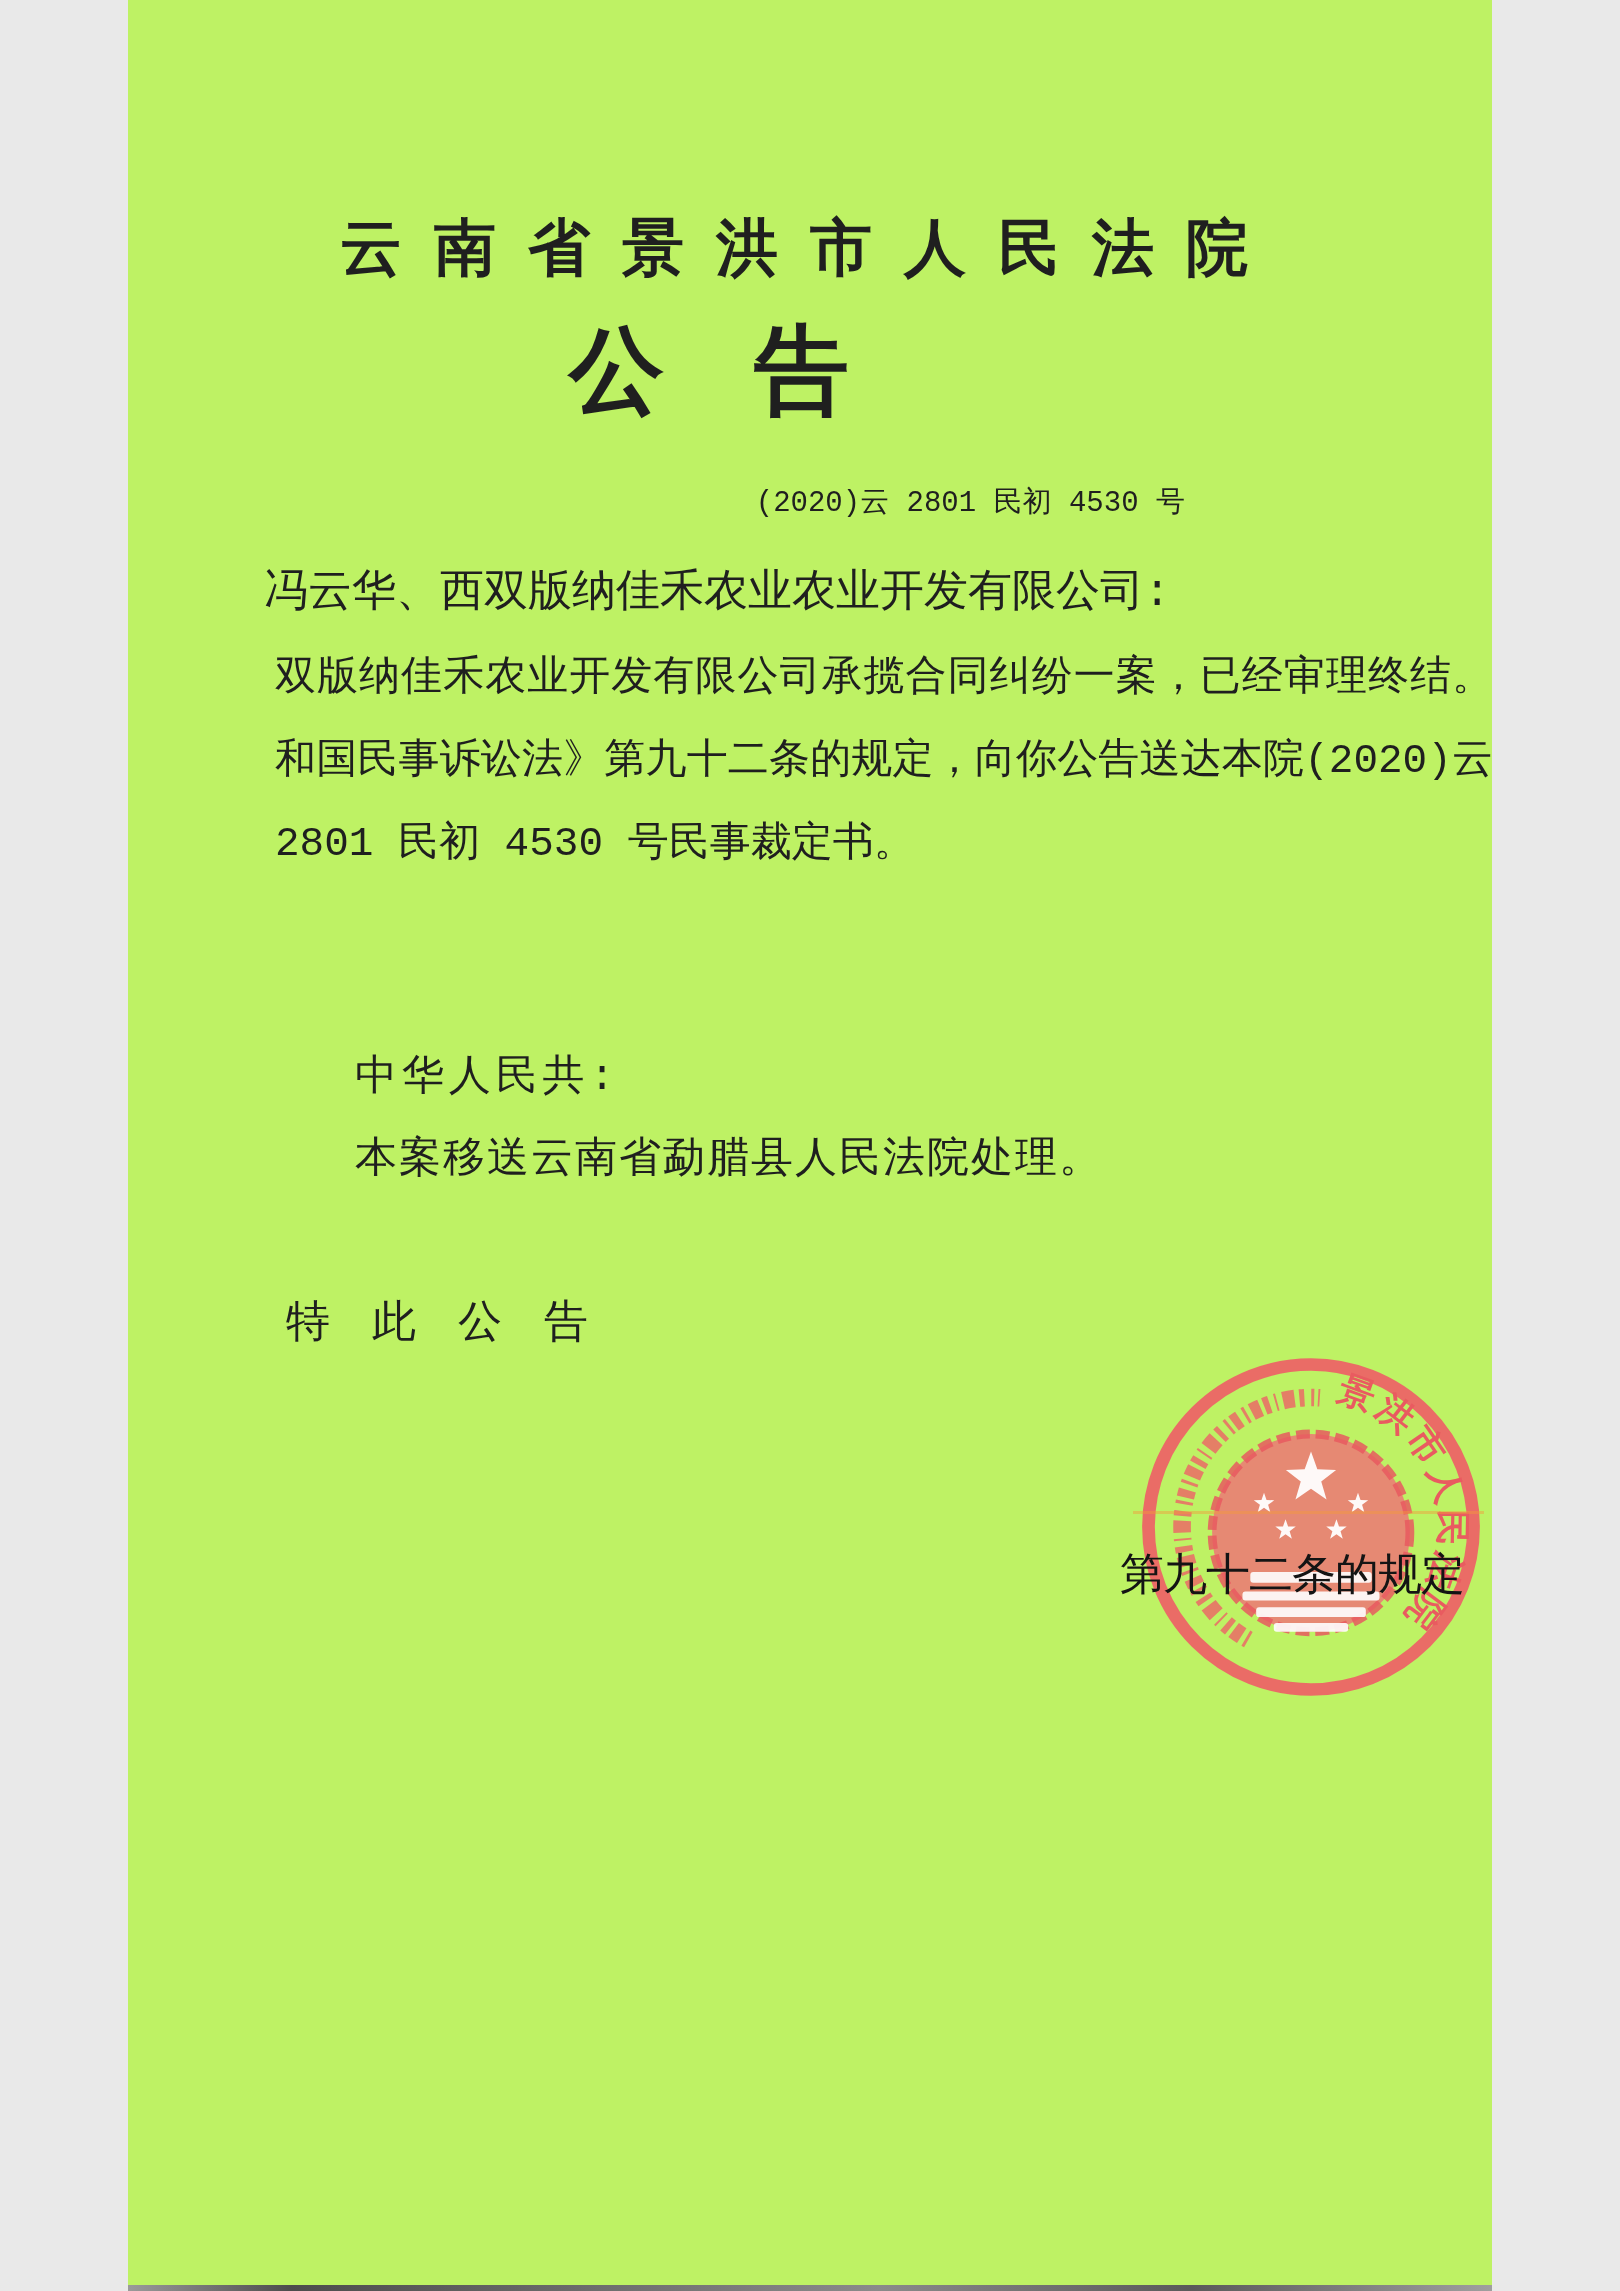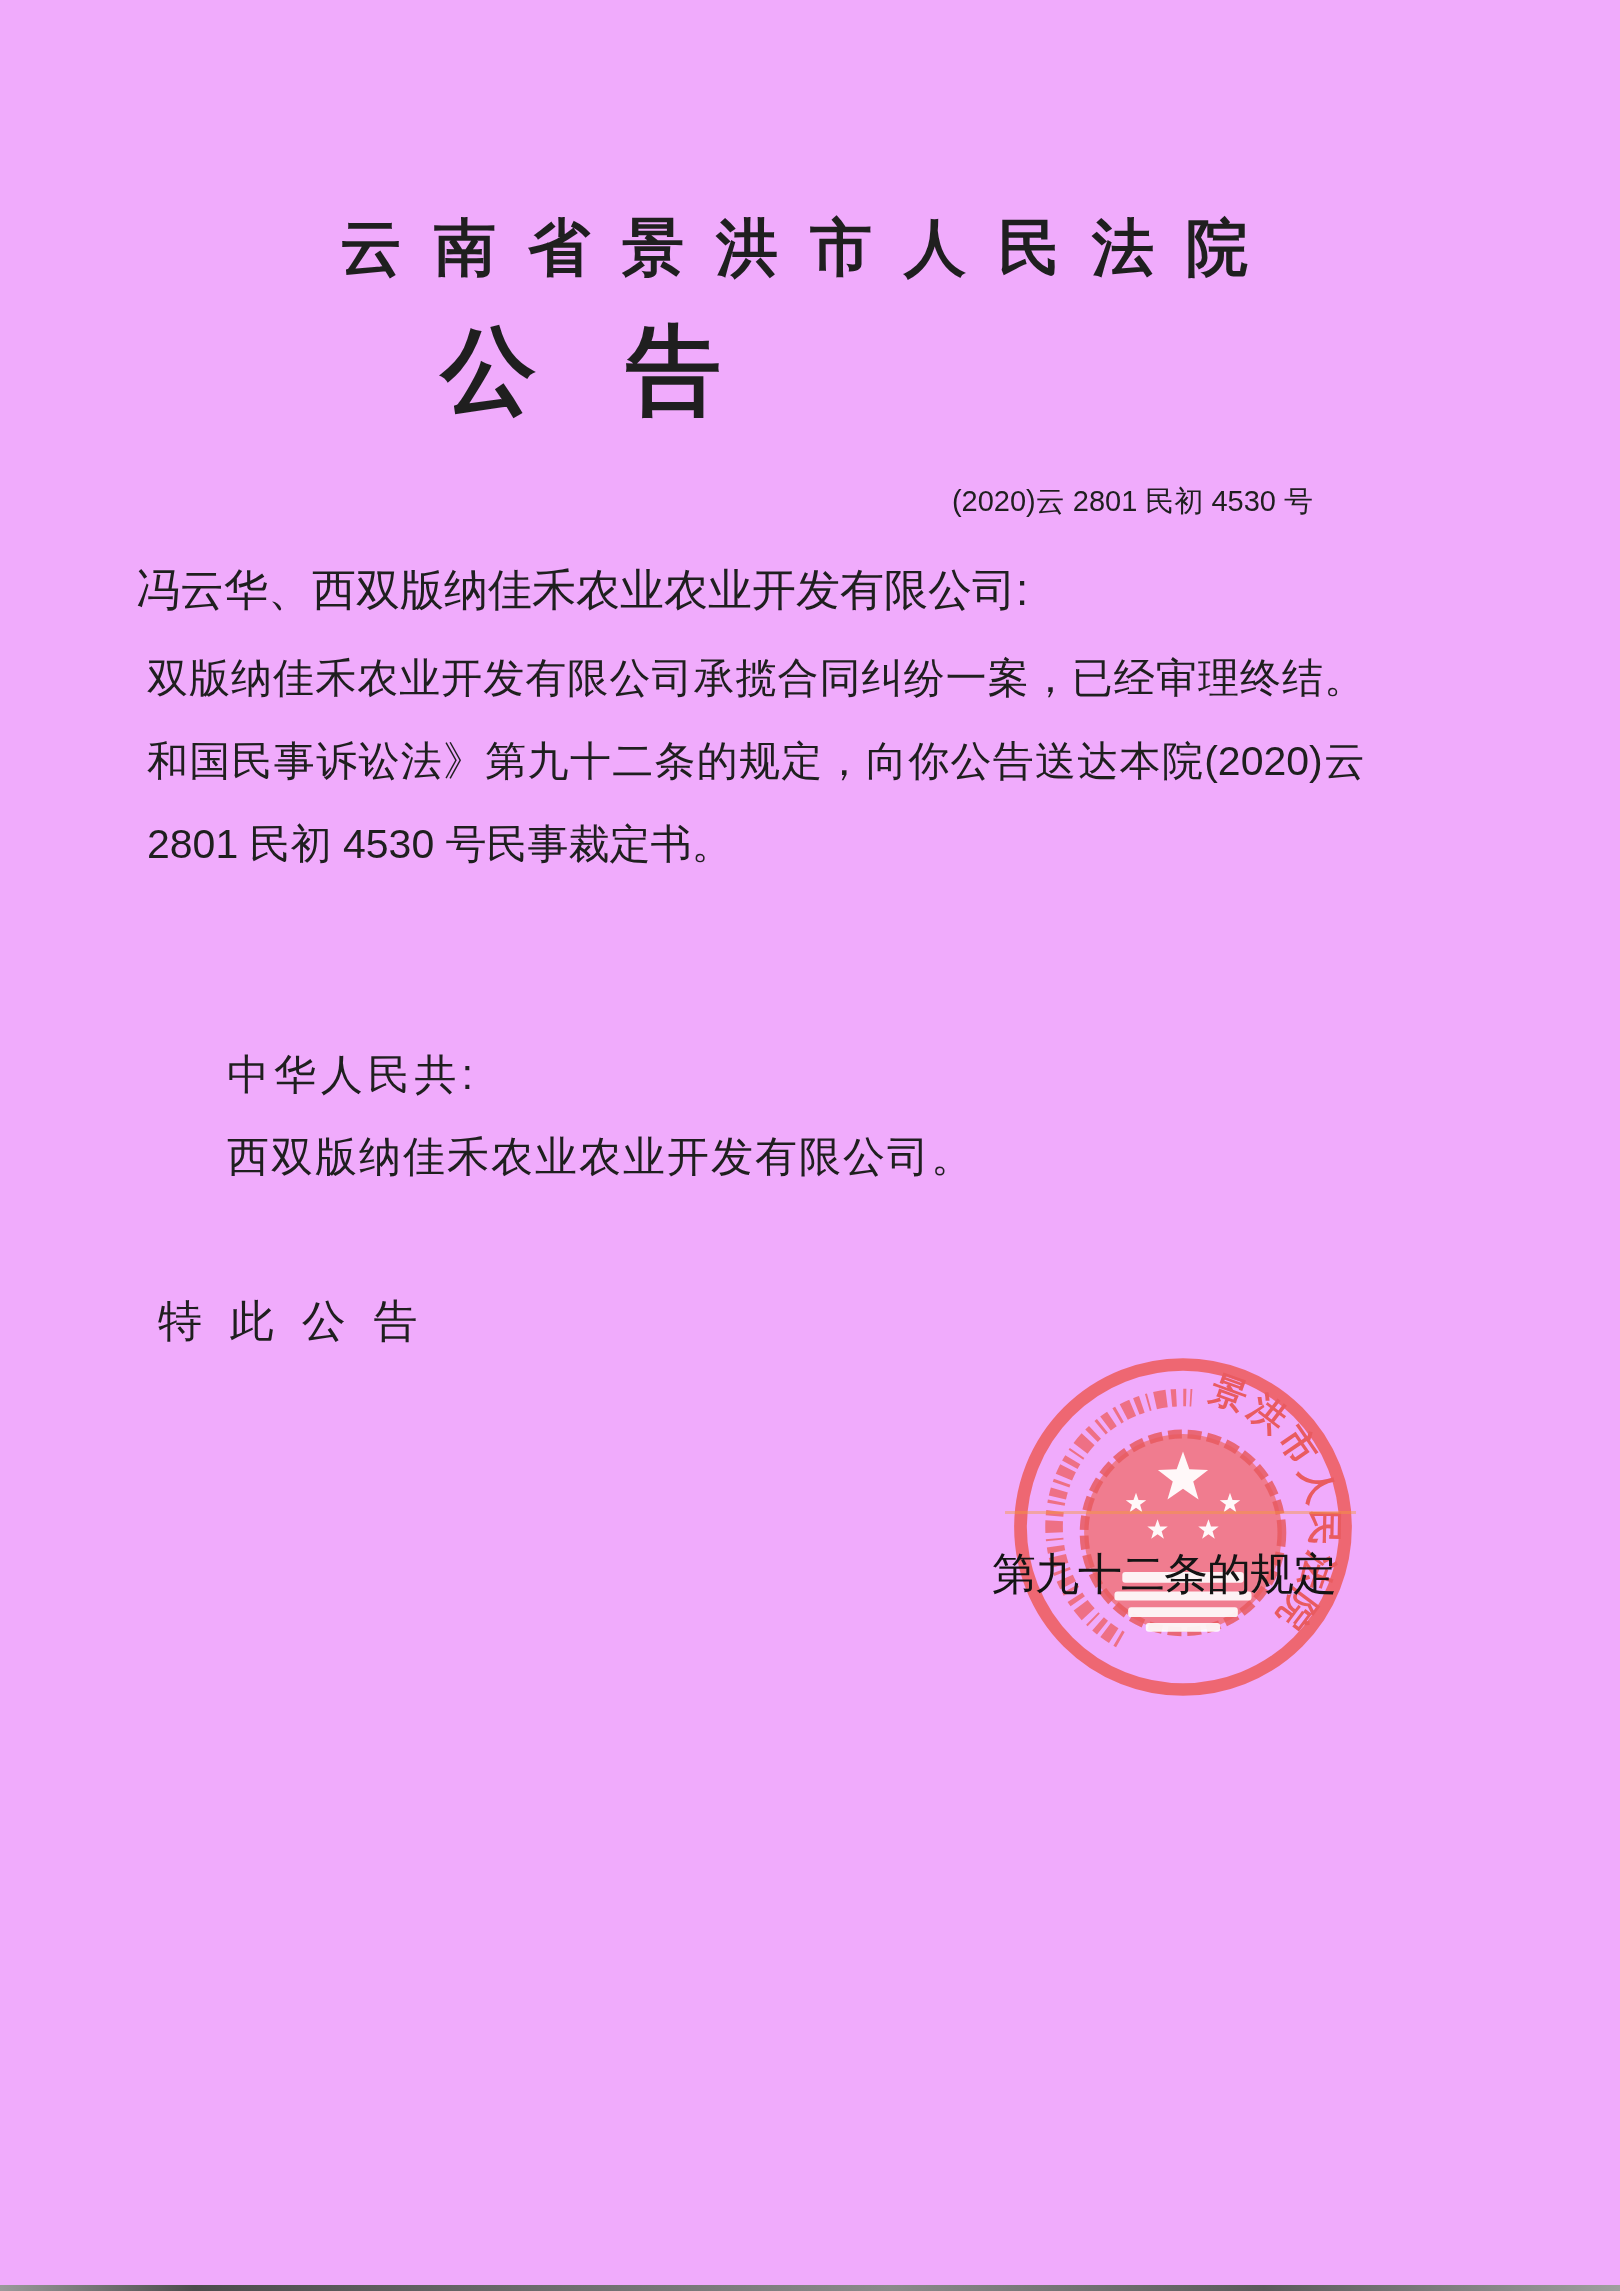--- a/index.html
+++ b/index.html
@@ -1,21 +1,21 @@
 <!DOCTYPE html>
 <html><head>
 <meta charset="utf-8">
 <style>
   html,body{margin:0;padding:0;background:#e9e9e9;}
   .page{
     position:relative;
-    width:1620px;height:2292px;
+    width:1364px;height:2292px;
     margin:0 auto;
-    background:#f0abfc;
-    font-family:Liberation Sans, sans-serif;
+    background:#bef264;
+    font-family:Liberation Mono, monospace;
     color:#1f1f1f;
     overflow:hidden;
   }
   .court-title{
     position:absolute;top:206px;left:0;width:100%;
     text-align:center;
     font-size:62px;font-weight:700;
     letter-spacing:32px;
     white-space:nowrap;
   }
@@ -97,21 +97,21 @@
   <div class="addressee">冯云华、西双版纳佳禾农业农业开发有限公司:</div>
 
   <div class="body-block">
     <div class="body-line">双版纳佳禾农业开发有限公司承揽合同纠纷一案，已经审理终结。</div>
     <div class="body-line">和国民事诉讼法》第九十二条的规定，向你公告送达本院(2020)云</div>
     <div class="body-line plain">2801 民初 4530 号民事裁定书。</div>
   </div>
 
   <div class="ruling-intro">中华人民共:</div>
 
-  <div class="ruling-content">西双版纳佳禾农业农业开发有限公司。</div>
+  <div class="ruling-content">本案移送云南省勐腊县人民法院处理。</div>
 
   <div class="closing">特 此 公 告</div>
 
   <div class="seal">
     <svg viewBox="0 0 380 380" xmlns="http://www.w3.org/2000/svg">
       <defs>
         <polygon id="star-s" points="0,-11 2.59,-3.56 10.46,-3.40 4.18,1.36 6.47,8.90 0,4.4 -6.47,8.90 -4.18,1.36 -10.46,-3.40 -2.59,-3.56"></polygon>
         <path id="sealArcCn" d="M213,60 A132,132 0 0 1 271,294" fill="none"></path>
       </defs>
 

